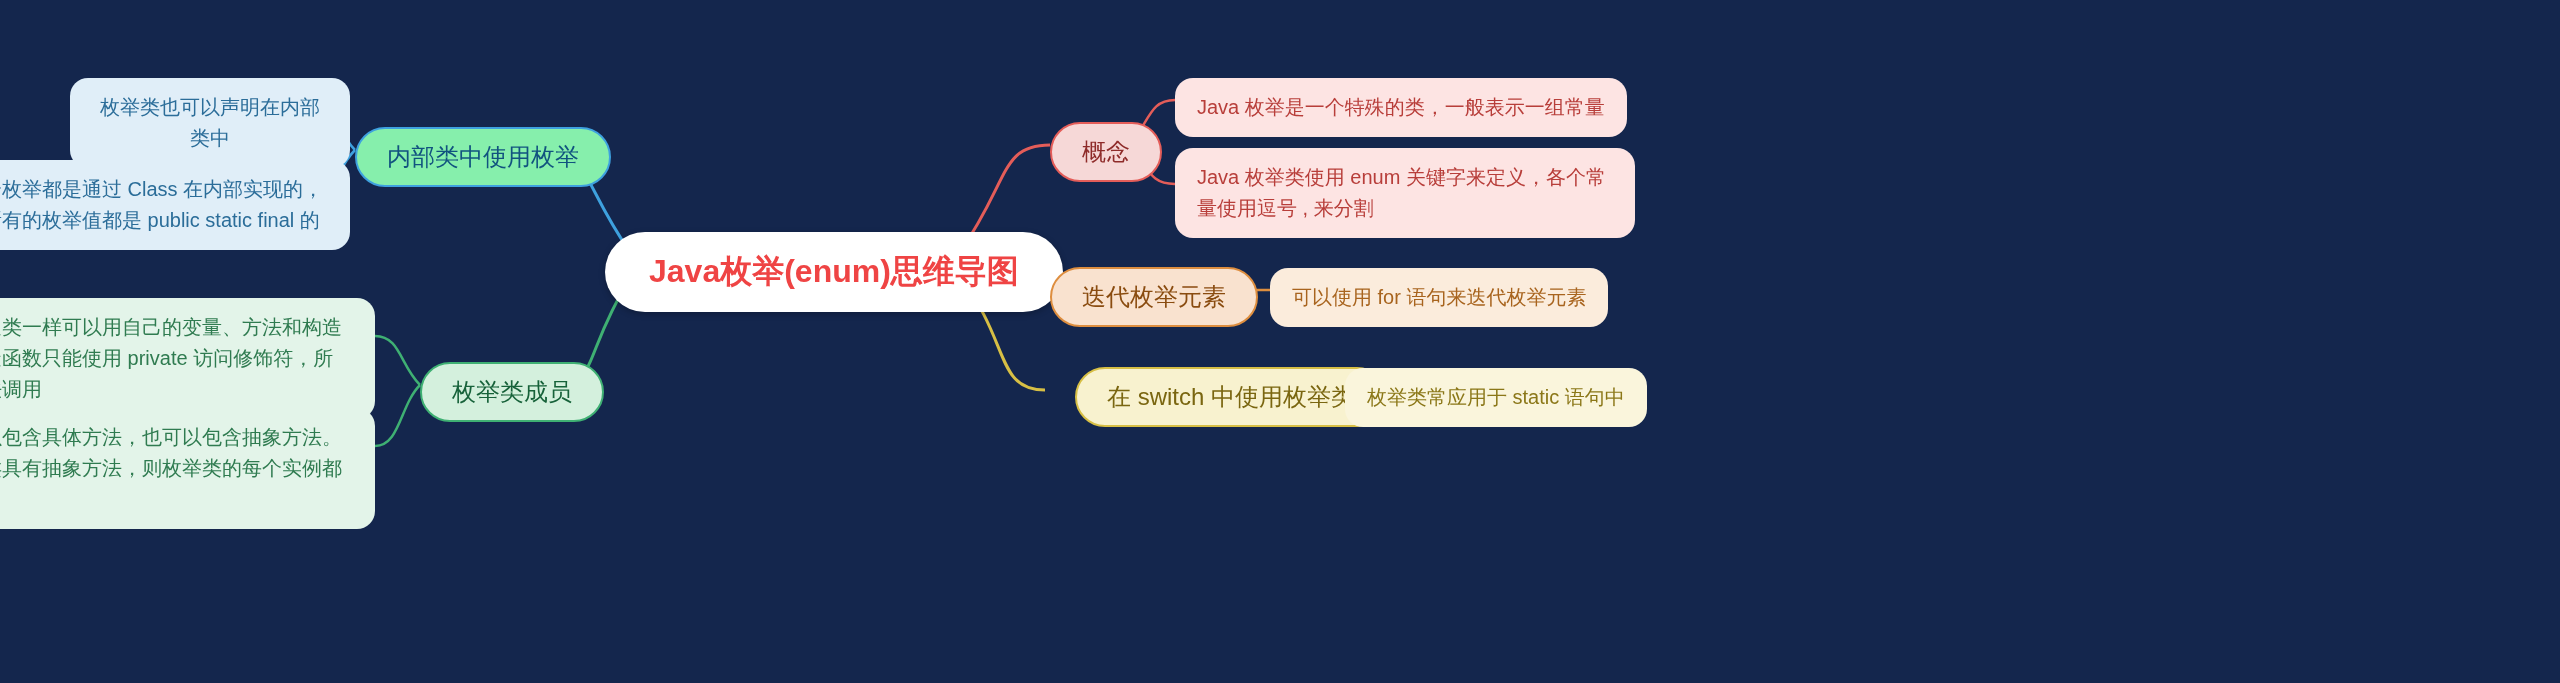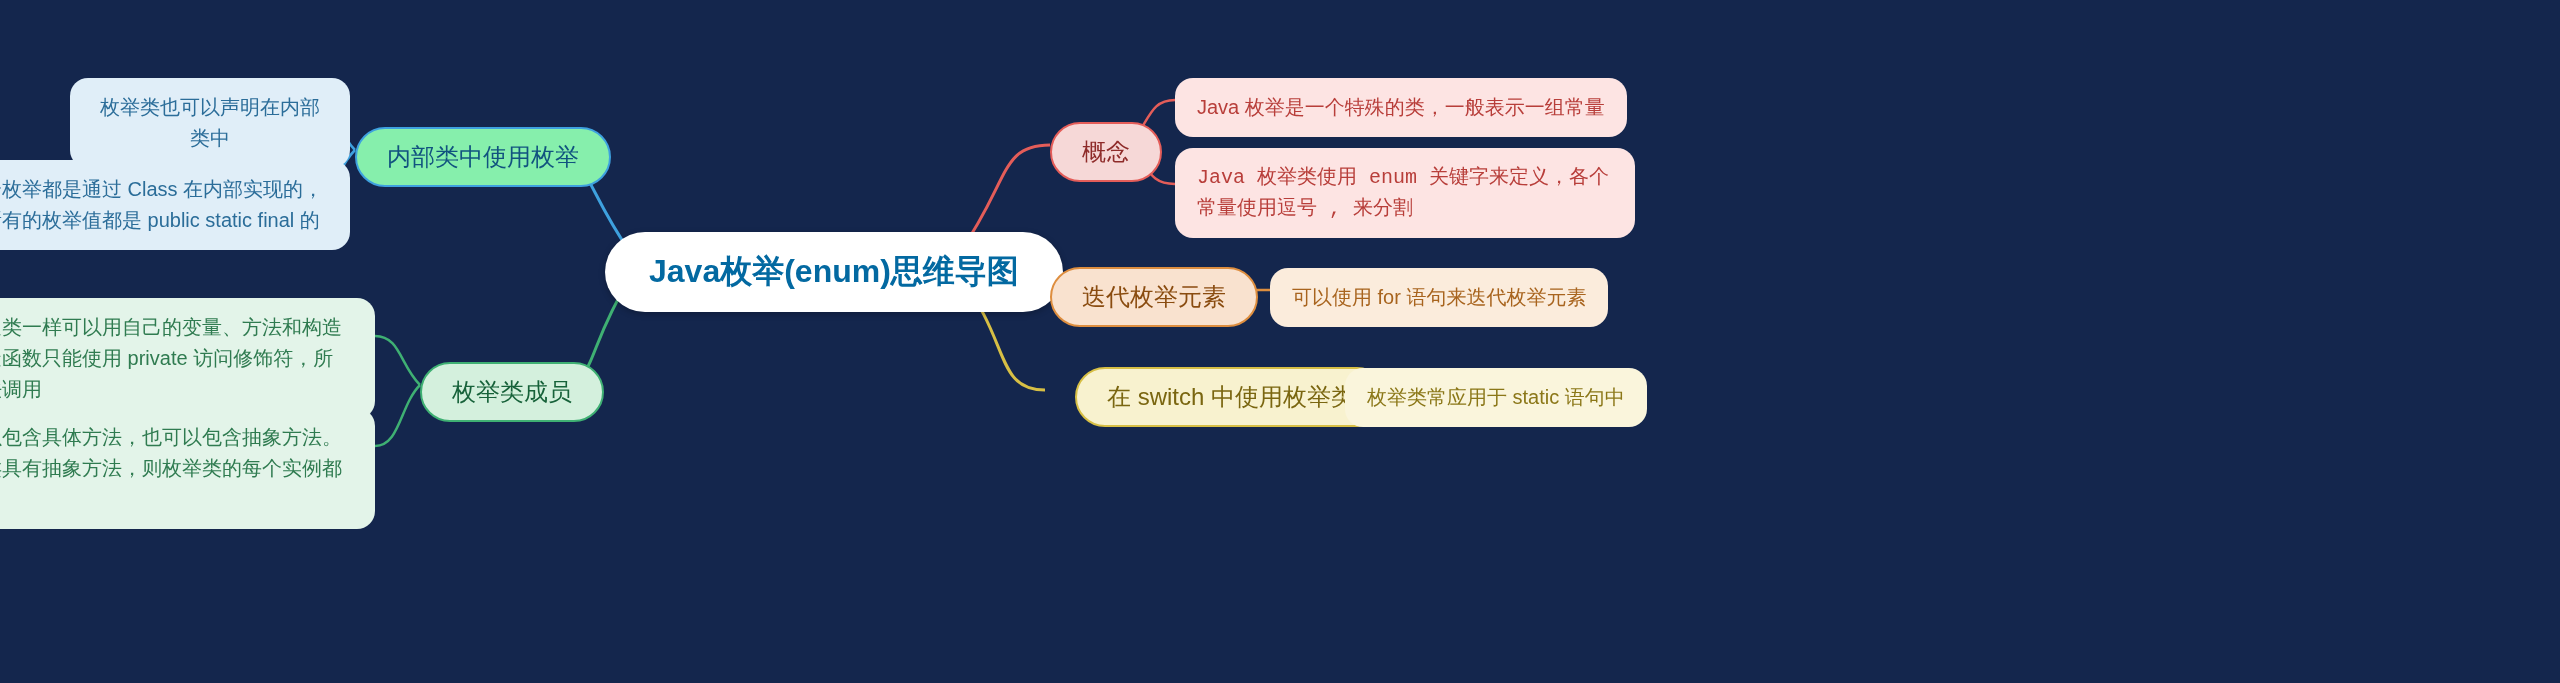--- a/index.html
+++ b/index.html
@@ -1,21 +1,21 @@
 <!DOCTYPE html>
 <html><head>
 <meta charset="utf-8">
 <style>
   * { box-sizing: border-box; margin: 0; padding: 0; }
   html, body { width: 2560px; height: 683px; background: #14264d; font-family: "Microsoft YaHei", "PingFang SC", Arial, sans-serif; overflow: hidden; }
   #canvas { position: relative; width: 2560px; height: 683px; }
   svg.edges { position: absolute; left: 0; top: 0; width: 2560px; height: 683px; pointer-events: none; }
   .node { position: absolute; display: flex; align-items: center; justify-content: center; text-align: center; }
   .root {
-    background: #fff; color: #0369a1; font-weight: 700; font-size: 32px;
+    background: #fff; color: #ef4444; font-weight: 700; font-size: 32px;
     border-radius: 40px; padding: 18px 44px; box-shadow: 0 2px 6px rgba(0,0,0,.25);
   }
   .branch { font-size: 24px; border-radius: 36px; padding: 12px 30px; }
   .leaf   { font-size: 20px; border-radius: 18px; padding: 14px 22px; line-height: 1.55; text-align: left; max-width: 520px; }
 
   
   .c-red    { background:#f6d8d7; border:2.5px solid #e45d59; color:#8e2b29;text-align:right; }
   .c-red-b  { background:#fde4e3; color:#b83e3a;align-items:center; }
   .c-orange { background:#f9e2cf; border:2.5px solid #de8e3f; color:#8a4c10; }
   .c-orange-b{ background:#fbecdc; color:#a8641e; }
@@ -62,21 +62,21 @@
   <div class="node root" style="left:605px; top:232px;">
     <span>Java枚举(enum)思维导图</span>
   </div>
 
   <div class="node branch c-red" style="left:1050px; top:122px;">
     <span>概念</span>
   </div>
   <div class="node leaf c-red-b" style="left:1175px; top:78px; max-width:460px;">
     <span>Java 枚举是一个特殊的类，一般表示一组常量</span>
   </div>
-  <div class="node leaf c-red-b" style="left:1175px; top:148px; max-width:460px;font-family:Liberation Mono, monospace;">
+  <div class="node leaf c-red-b" style="left:1175px; top:148px; max-width:460px;">
     <span>Java 枚举类使用 enum 关键字来定义，各个常量使用逗号 , 来分割</span>
   </div>
 
   <div class="node branch c-orange" style="left:1050px; top:267px;">
     <span>迭代枚举元素</span>
   </div>
   <div class="node leaf c-orange-b" style="left:1270px; top:268px;">
     <span>可以使用 for 语句来迭代枚举元素</span>
   </div>
 

